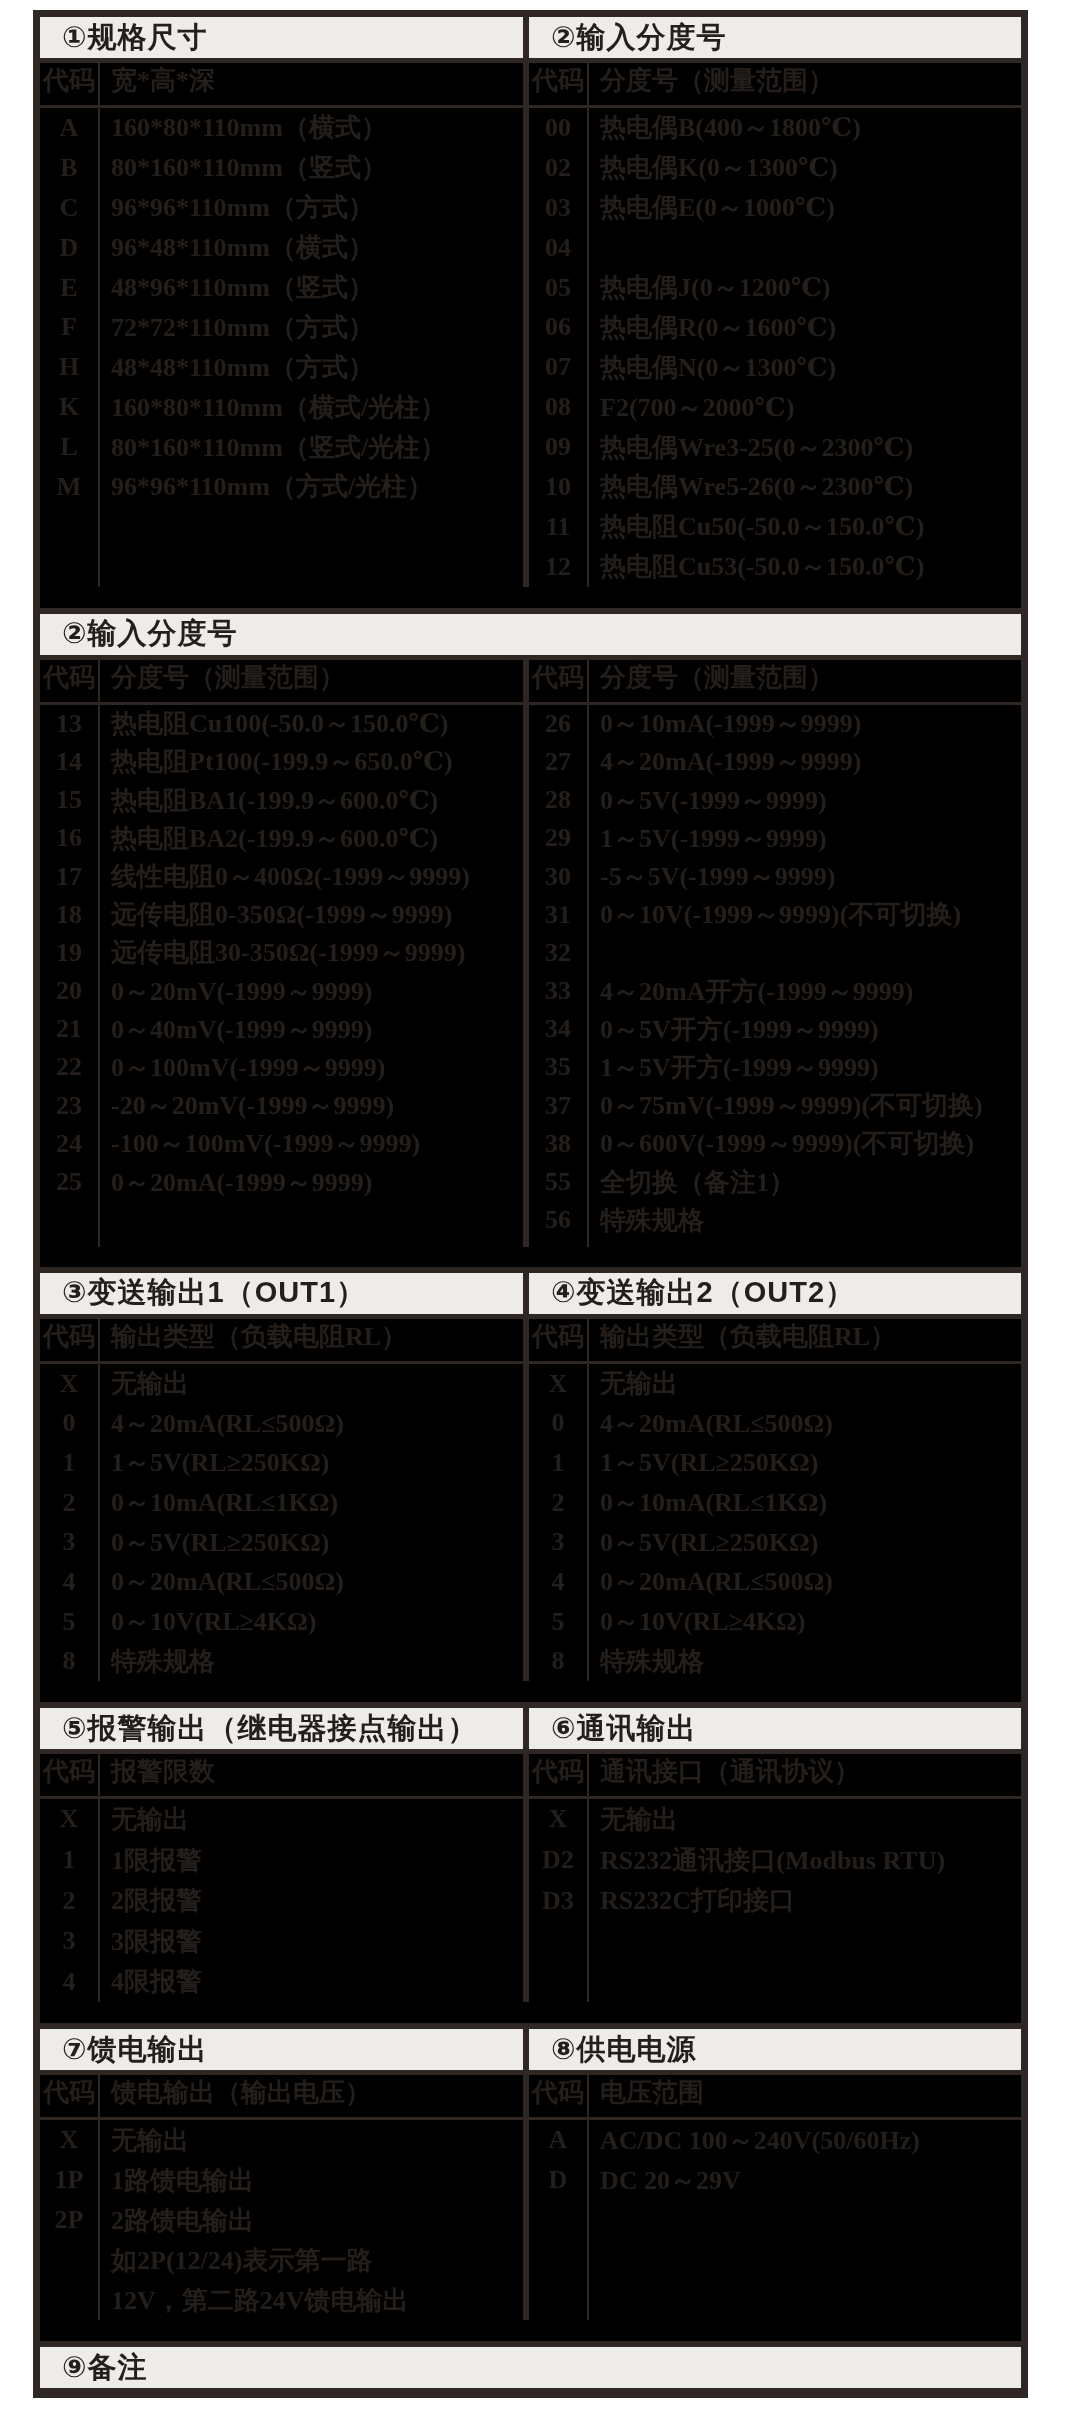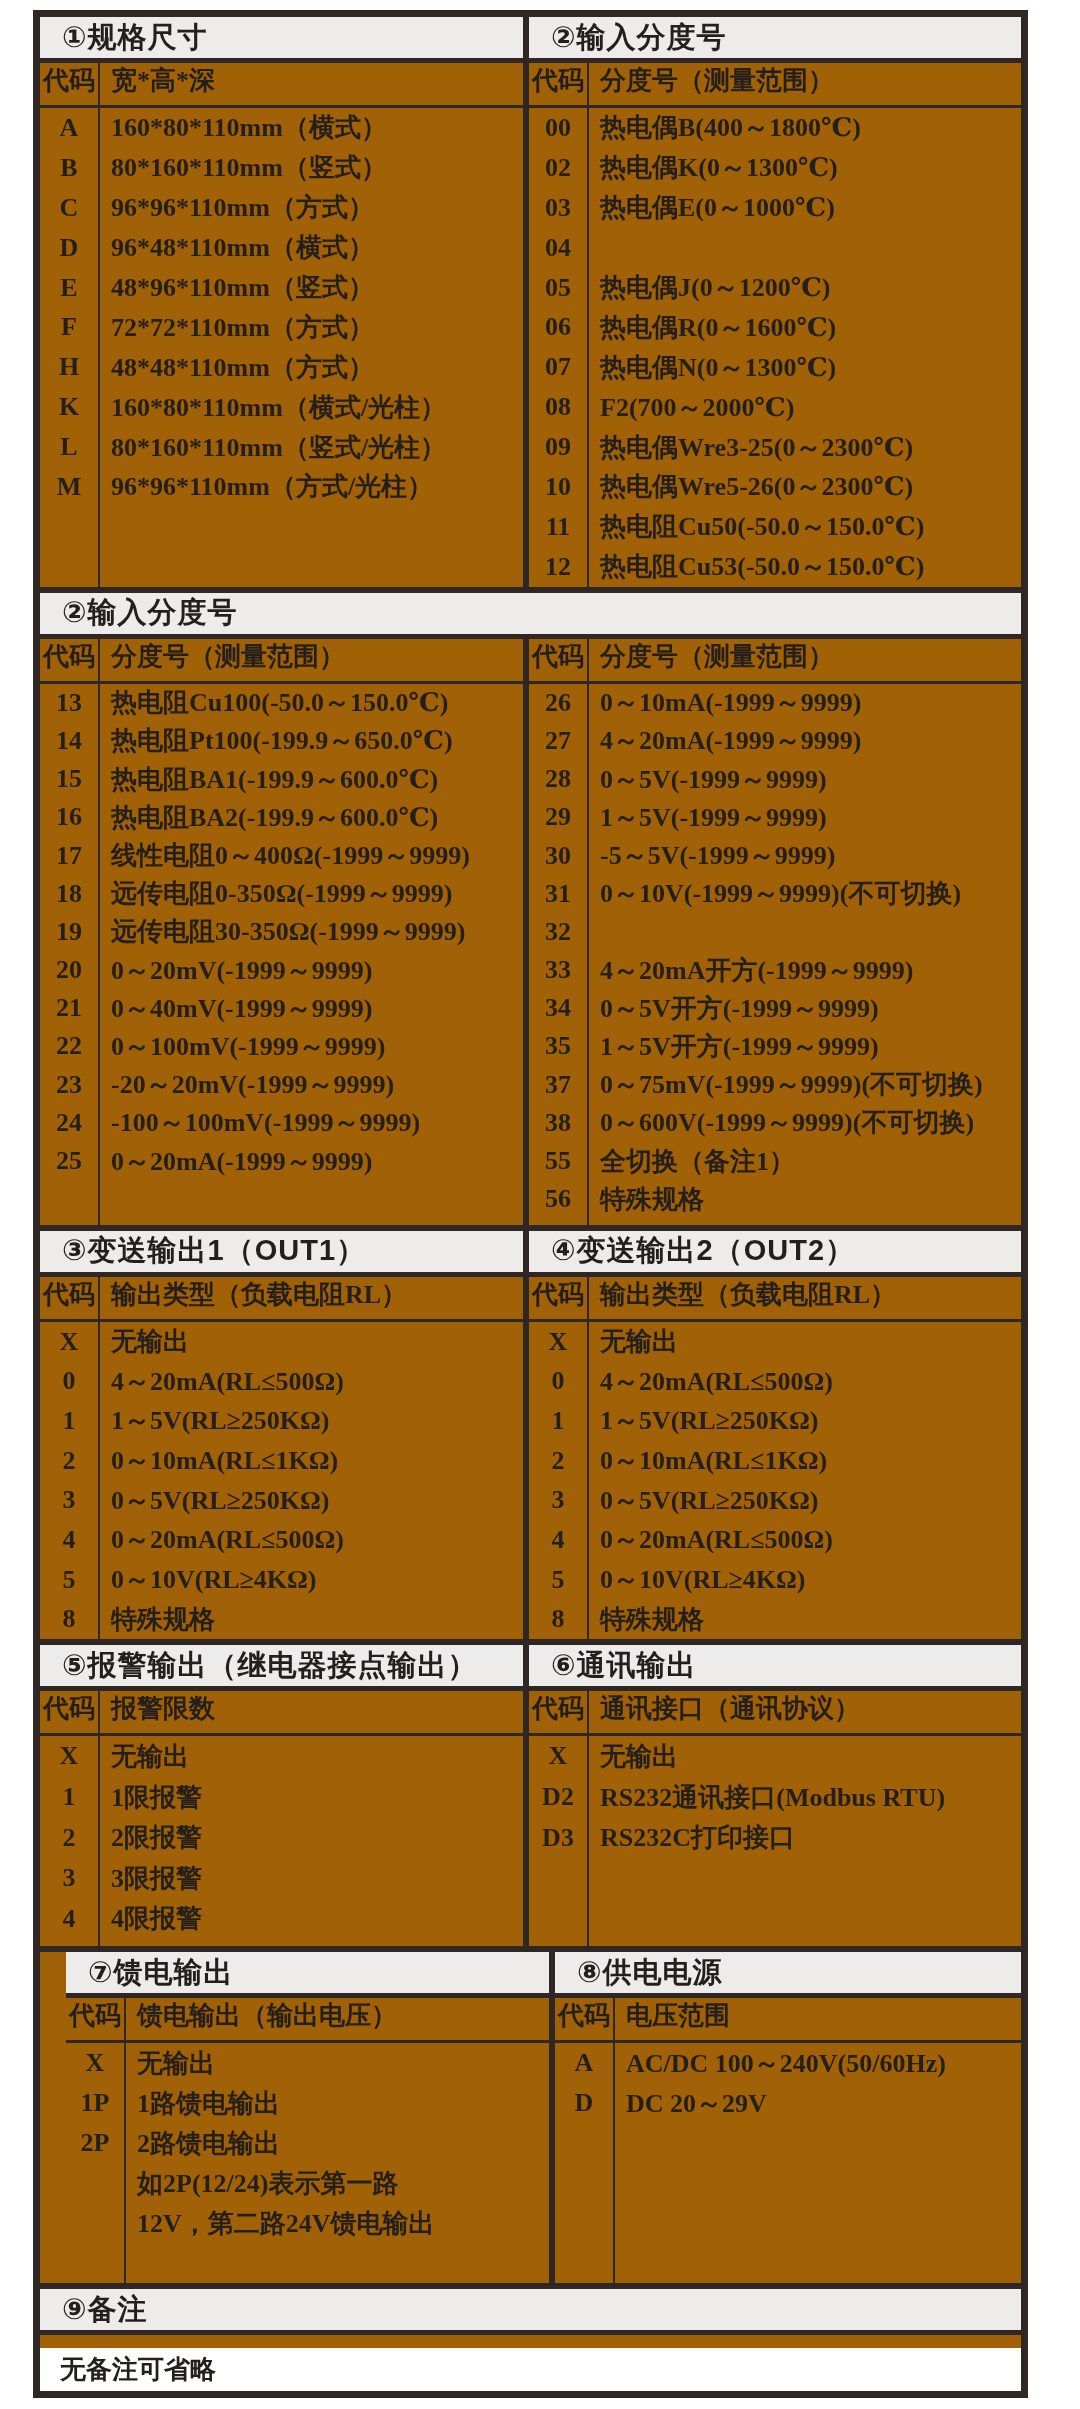--- a/index.html
+++ b/index.html
@@ -5,29 +5,29 @@
   :root{
     --bd:#2f2723;
     --band:#edecea;
     --ink:#251f1b;
   }
   *{margin:0;padding:0;box-sizing:border-box}
   body{background:#ffffff;font-family:"Liberation Serif","DejaVu Serif",serif;color:var(--ink);}
   .page{position:relative;width:1080px;height:2409px;background:#ffffff;overflow:hidden;}
   .sheet{
     position:absolute;left:33px;top:10px;width:995px;height:2388px;
-    border:7px solid var(--bd);background:#a16207;
-    display:flex;flex-direction:column;
+    border:7px solid var(--bd);background:#000000;
+    display:flex;flex-direction:column;gap:21px;
   }
   .region{display:flex;flex-direction:row;border-top:6px solid var(--bd);}
   .region.r1{border-top:none;height:615px;}
   .region.r2{display:block;height:638px;}
   .region.r3{height:420px;}
   .region.r4{height:345px;}
-  .region.r5{height:378px;padding-left:26px;}
+  .region.r5{height:378px;}
   .region.r6{display:block;flex:1;}
   .r1{--rh:39.9px}
   .r2{--rh:38.2px}
   .r3{--rh:39.7px}
   .r4{--rh:40.6px}
   .r5{--rh:40px}
 
   .half{display:flex;flex-direction:column;height:100%;}
   .half.left{width:489px;border-right:6px solid var(--bd);}
   .half.right{flex:1;}

